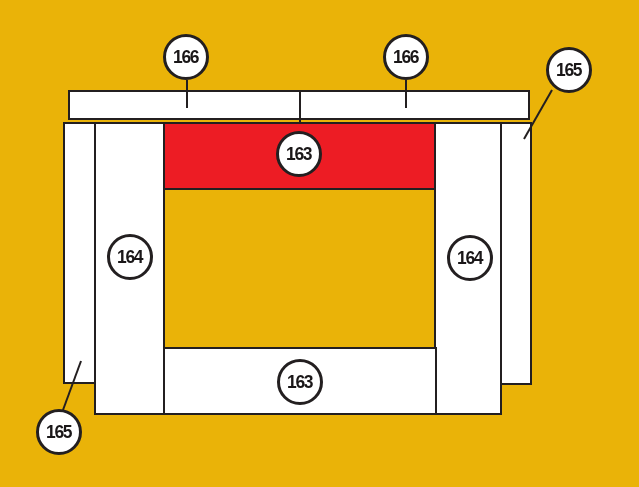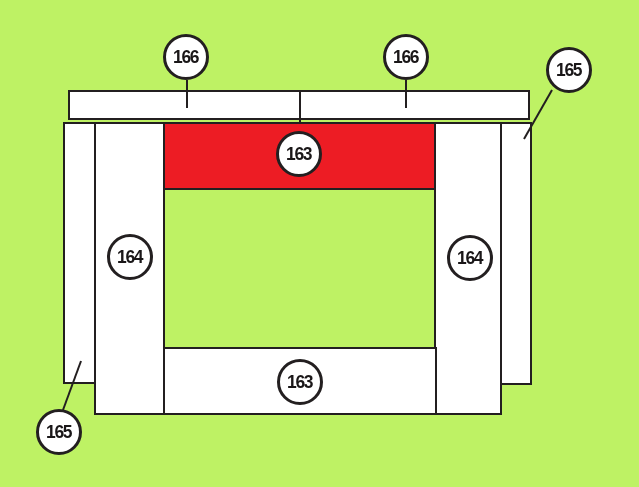--- a/index.html
+++ b/index.html
@@ -1,17 +1,17 @@
 <!DOCTYPE html>
 <html><head>
 <meta charset="utf-8">
 <style>
   html,body{margin:0;padding:0;background:#ffffff;}
   #canvas{
-    position:relative;width:639px;height:487px;background:#bef264;overflow:hidden;
+    position:relative;width:639px;height:487px;background:#eab308;overflow:hidden;
     font-family:"Liberation Sans", sans-serif;
   }
   .part{
     position:absolute;background:#ffffff;border:2px solid #231f20;box-sizing:border-box;
   }
   .divider{
     position:absolute;background:#231f20;
   }
   .callout{
     position:absolute;width:46px;height:46px;border:3px solid #231f20;border-radius:50%;

